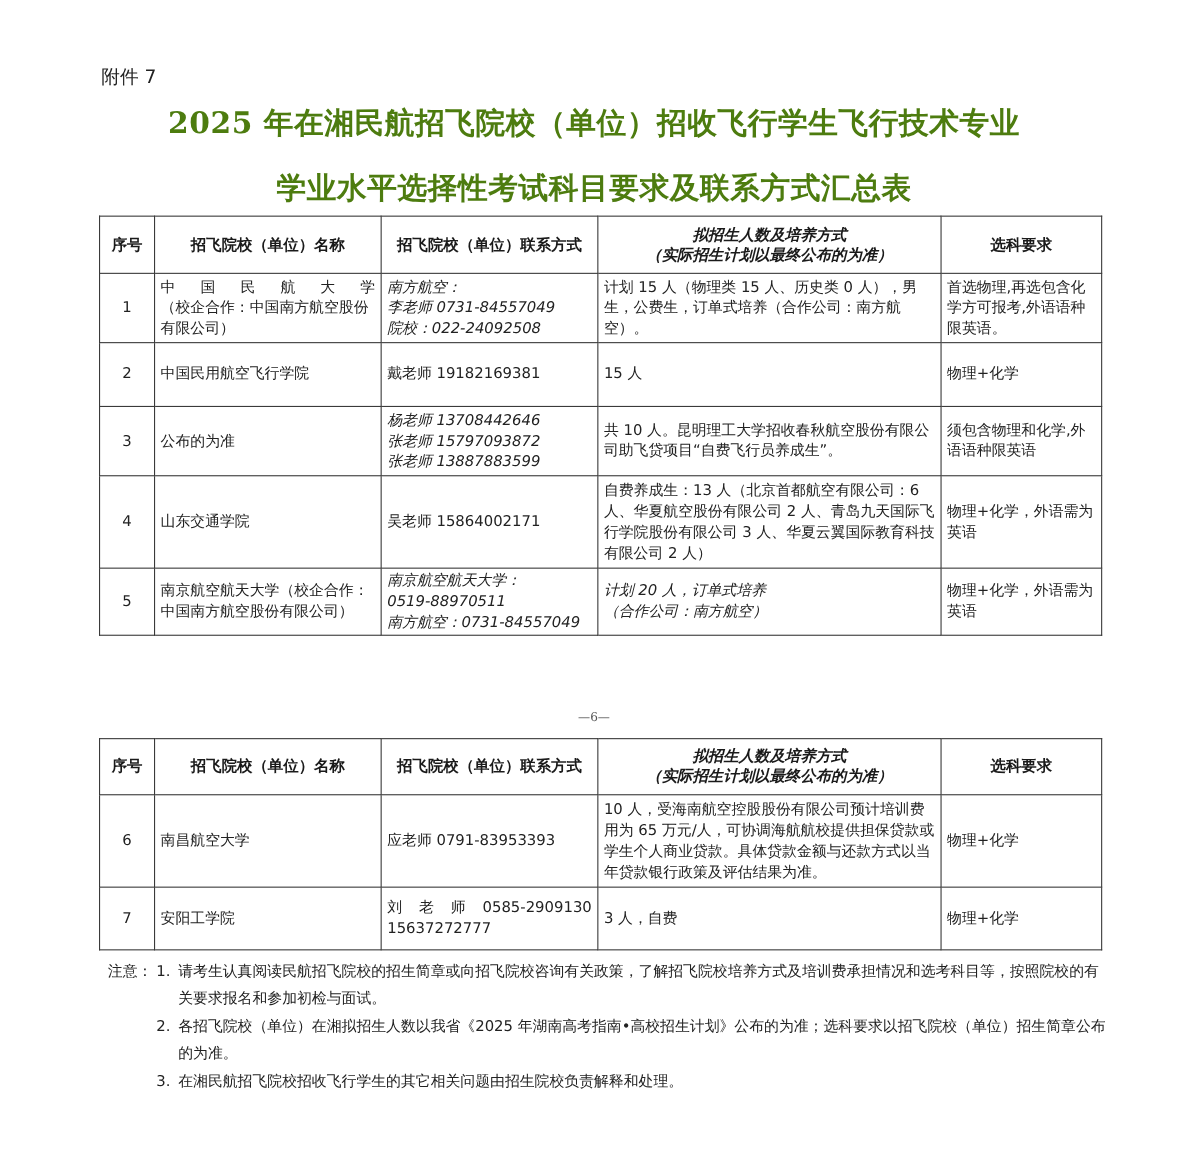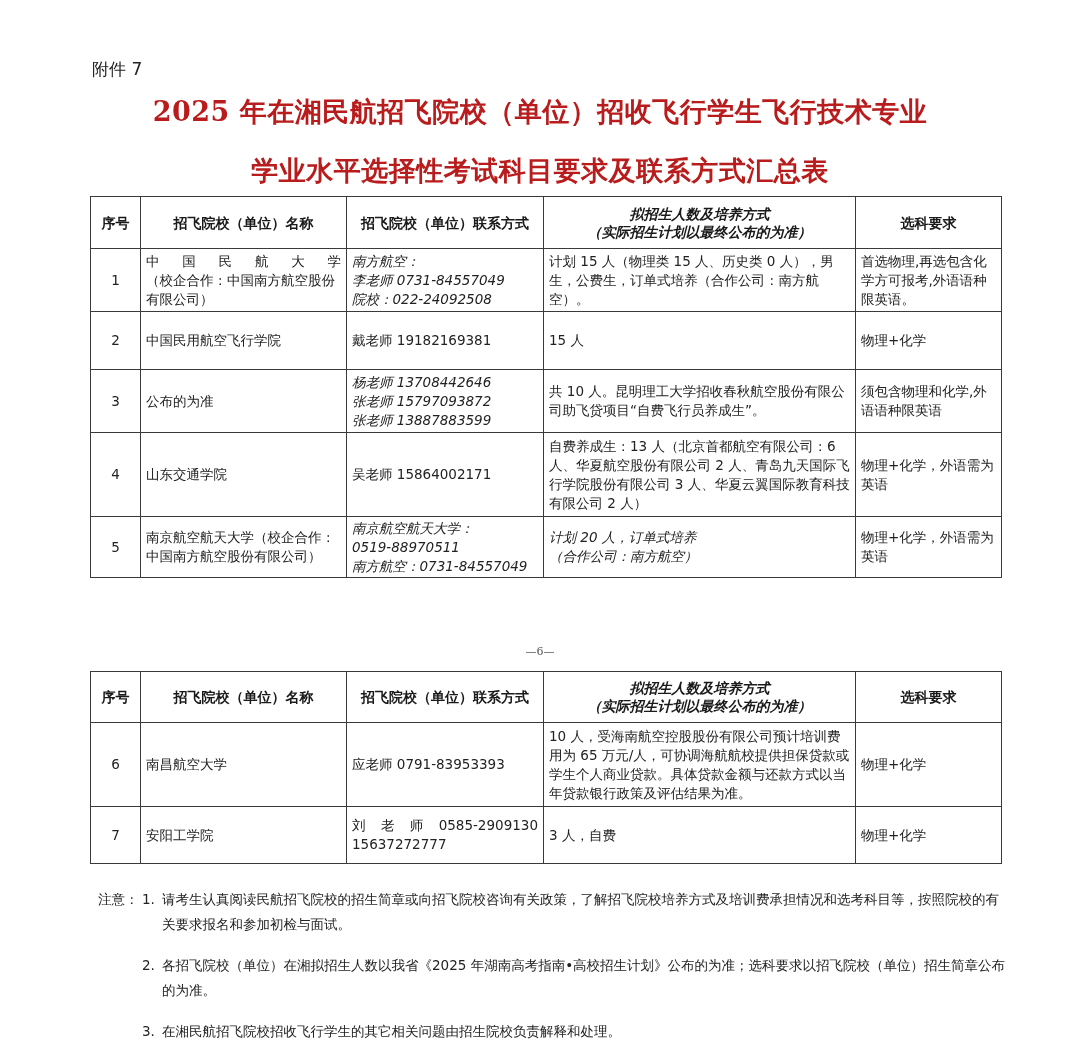--- a/index.html
+++ b/index.html
@@ -8,21 +8,21 @@
       font-family: "DejaVu Sans", "Liberation Sans", sans-serif;
       color: #1a1a1a;
     }
     .attachment {
       position: absolute; left: 92px; top: 58px;
       font-size: 17px; color: #222;
     }
     .title {
       position: absolute; left: 0; width: 1080px; text-align: center;
       font-family: "DejaVu Serif", "Liberation Serif", serif;
-      font-weight: bold; font-size: 27px; color: #b91c1c; letter-spacing: 0.5px;
+      font-weight: bold; font-size: 27px; color: #4d7c0f; letter-spacing: 0.5px;
     }
     .title.l1 { top: 94px; }
     .title.l2 { top: 153px; }
     table.grid {
       position: absolute; left: 90px; border-collapse: collapse;
       table-layout: fixed; width: 911px;
       font-size: 13.5px; line-height: 19px; color: #222;
     }
     table.grid td, table.grid th {
       border: 1.5px solid #3a3a3a; padding: 0 5px; vertical-align: middle;
@@ -43,21 +43,21 @@
     #t2 { top: 671px; }
     .pagenum {
       position: absolute; left: 0; width: 1080px; top: 645px;
       text-align: center; font-size: 11px; color: #555;
       font-family: "DejaVu Serif", serif;
     }
     .notes {
       position: absolute; left: 98px; top: 871px; width: 910px;
       font-size: 13.5px; color: #222; line-height: 25px;
     }
-    .note-row { display: flex; margin-top: 16px; }
+    .note-row { display: flex; }
     .note-label { width: 44px; flex: none; }
     .note-num { width: 20px; flex: none; }
     .note-text { flex: 1; }
     .indent { padding-left: 44px; }
   </style>
 </head>
 <body>
 
 <div class="attachment">附件 7</div>
 <div class="title l1">2025 年在湘民航招飞院校（单位）招收飞行学生飞行技术专业</div>

